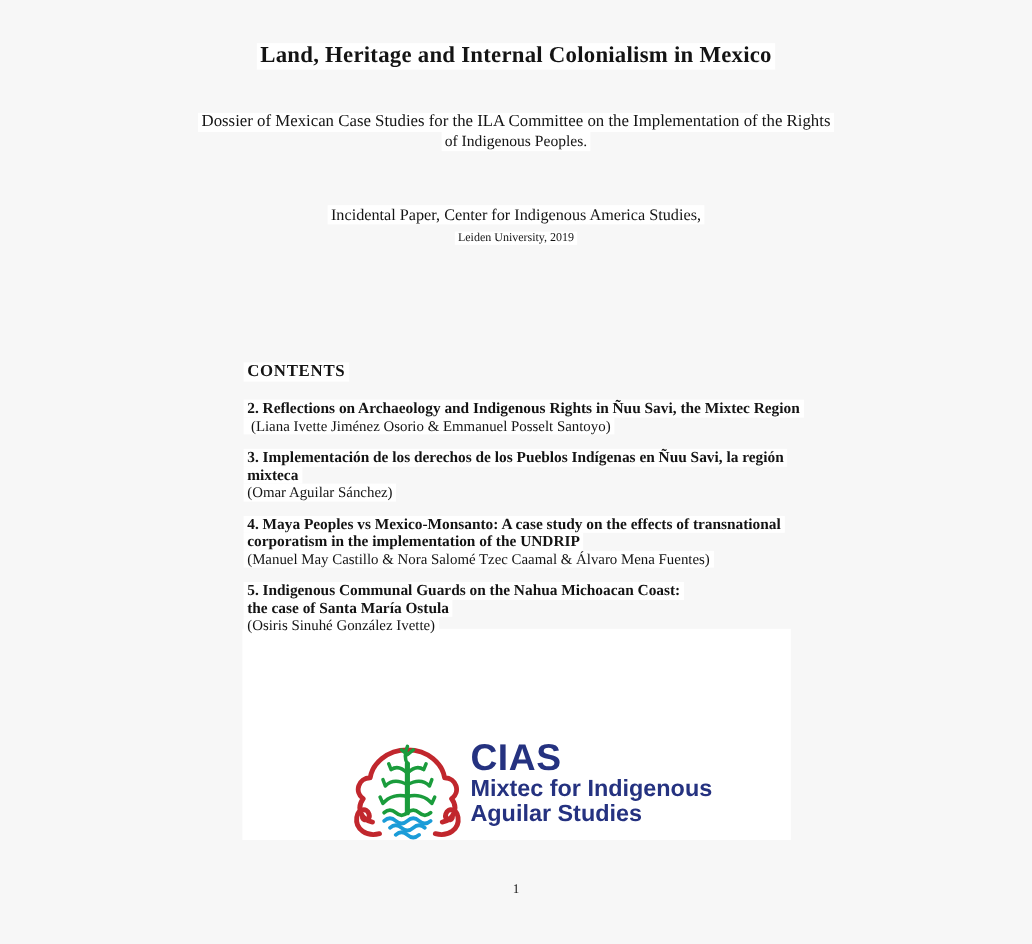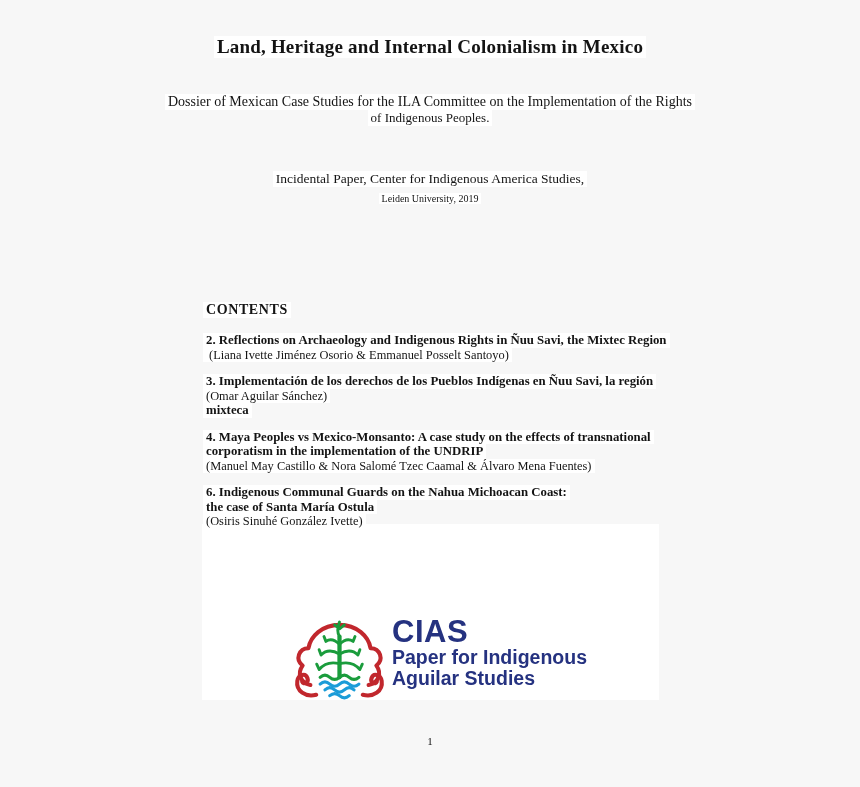--- a/index.html
+++ b/index.html
@@ -64,30 +64,30 @@
 
   <div class="white-box"></div>
 
   <div class="contents-list" id="contents-list">
       <div class="c-item">
         <div class="c-line"><span class="hl b">2. Reflections on Archaeology and Indigenous Rights in Ñuu Savi, the Mixtec Region</span></div>
         <div class="c-line"><span class="hl"> (Liana Ivette Jiménez Osorio &amp; Emmanuel Posselt Santoyo)</span></div>
       </div>
       <div class="c-item">
         <div class="c-line"><span class="hl b">3. Implementación de los derechos de los Pueblos Indígenas en Ñuu Savi, la región</span></div>
+        <div class="c-line"><span class="hl b">mixteca</span></div>
         <div class="c-line"><span class="hl">(Omar Aguilar Sánchez)</span></div>
-        <div class="c-line"><span class="hl b">mixteca</span></div>
       </div>
       <div class="c-item">
         <div class="c-line"><span class="hl b">4. Maya Peoples vs Mexico-Monsanto: A case study on the effects of transnational</span></div>
         <div class="c-line"><span class="hl b">corporatism in the implementation of the UNDRIP</span></div>
         <div class="c-line"><span class="hl">(Manuel May Castillo &amp; Nora Salomé Tzec Caamal &amp; Álvaro Mena Fuentes)</span></div>
       </div>
       <div class="c-item">
-        <div class="c-line"><span class="hl b">6. Indigenous Communal Guards on the Nahua Michoacan Coast:</span></div>
+        <div class="c-line"><span class="hl b">5. Indigenous Communal Guards on the Nahua Michoacan Coast:</span></div>
         <div class="c-line"><span class="hl b">the case of Santa María Ostula</span></div>
         <div class="c-line"><span class="hl">(Osiris Sinuhé González Ivette)</span></div>
       </div>
     </div>
 
   <div class="logo">
     <svg class="emblem" viewBox="0 0 100 92" aria-hidden="true">
       <g fill="none" stroke="#c1272d" stroke-width="4.2" stroke-linecap="round" stroke-linejoin="round">
         <path d="M20,78 C10,76 6,66 12,58 C4,52 8,40 18,40 C20,28 32,16 50,16 C68,16 80,28 82,40 C92,40 96,52 88,58 C94,66 90,76 80,78"></path>
         <path d="M26,88 C15,91 5,84 6.5,74 C7.5,67 15,65 17,71 C18.5,75.5 13,78 11.5,74.5"></path>
@@ -105,21 +105,21 @@
         <path d="M30,70 q5,-4.5 10,0 t10,0 t10,0 t10,0" stroke-width="3.2"></path>
       </g>
       <g fill="none" stroke="#1b9cd8" stroke-width="3.2" stroke-linecap="round">
         <path d="M30,77 q5,-4.5 10,0 t10,0 t10,0 t10,0"></path>
         <path d="M35,83 q5,-4.5 10,0 t10,0 t10,0"></path>
         <path d="M40,89 q5,-4.5 10,0 t10,0"></path>
       </g>
     </svg>
     <div class="logo-text" style="color:#253280;">
       <div class="logo-acronym">CIAS</div>
-      <div class="logo-name">Paper for Indigenous</div>
+      <div class="logo-name">Mixtec for Indigenous</div>
       <div class="logo-name">Aguilar Studies</div>
     </div>
   </div>
 
   <div class="center-line page-number">
     <span>1</span>
   </div>
 
 </div>
 

